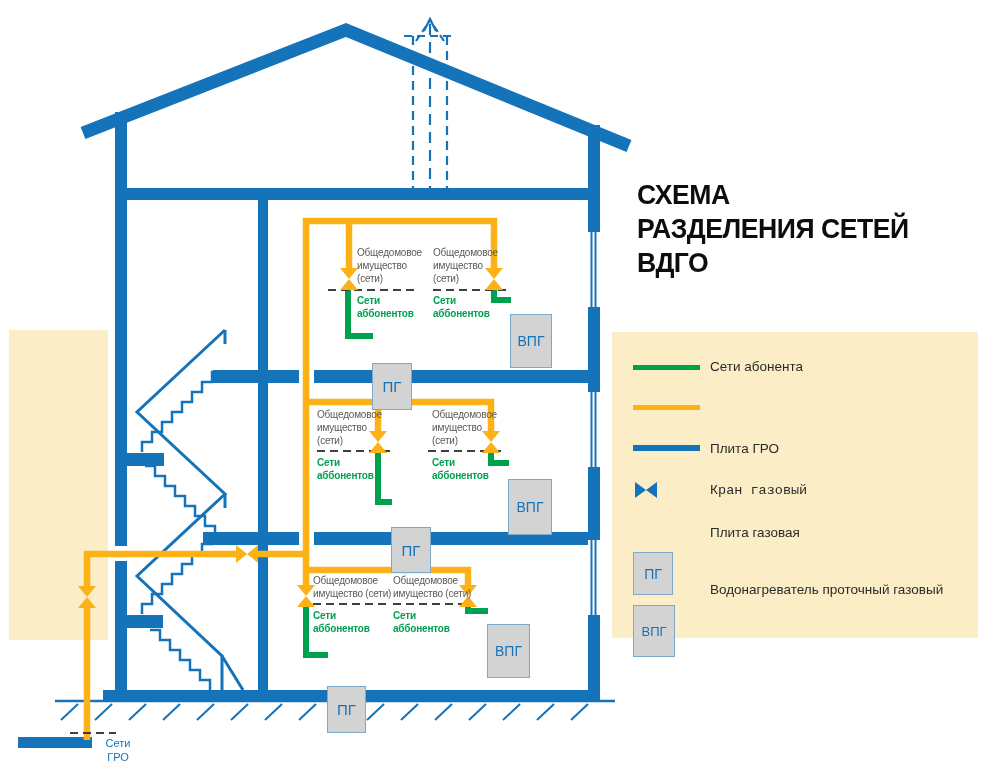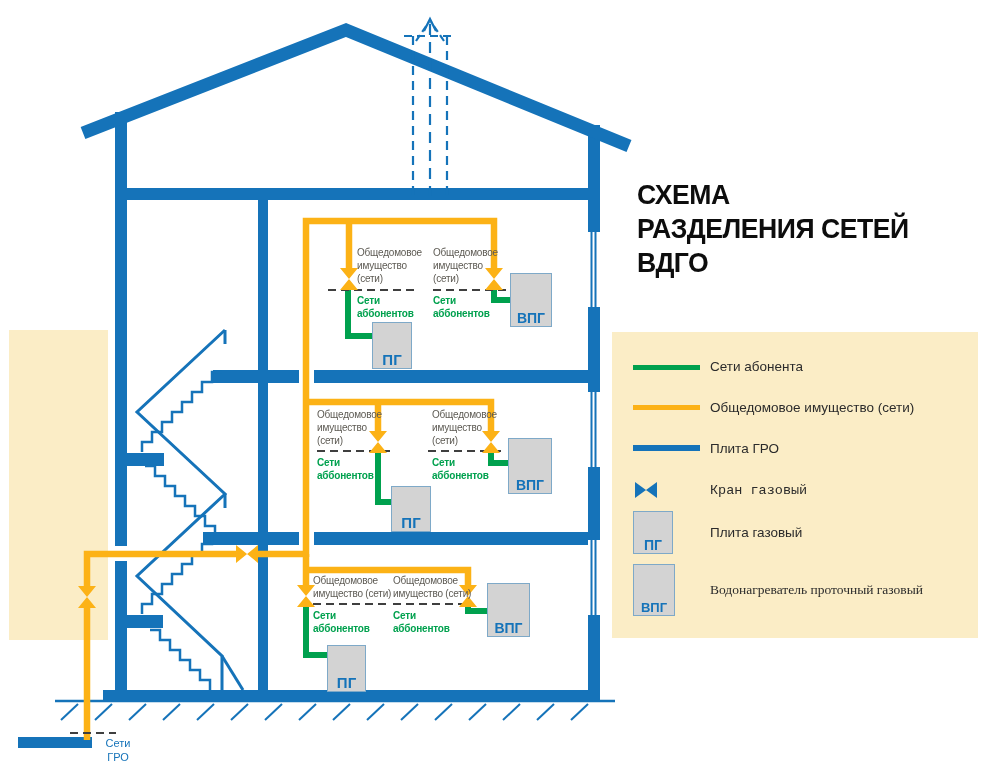--- a/index.html
+++ b/index.html
@@ -24,22 +24,22 @@
   .sep{stroke:var(--c-dash);stroke-width:2;stroke-dasharray:8 5;fill:none;}
   .flue{stroke:var(--c-blue);stroke-width:2.2;fill:none;}
   .title{position:absolute;left:637px;top:178px;z-index:4;color:var(--c-title);
          font-size:28px;font-weight:700;line-height:34px;letter-spacing:-0.5px;
          transform:scaleX(0.95);transform-origin:0 0;white-space:nowrap;}
   .lblgroup{position:absolute;z-index:4;white-space:nowrap;}
   .lbl-gray{color:var(--c-label_gray);font-size:10px;line-height:13px;letter-spacing:-0.2px;margin:0 0 9px 0;}
   .lbl-green{color:var(--c-green);font-size:10px;font-weight:700;line-height:13px;letter-spacing:-0.2px;}
   .appliance{position:absolute;z-index:3;background:var(--c-box_fill);
              border:1.5px solid var(--c-box_border);box-sizing:border-box;
-             display:flex;align-items:flex-end;justify-content:center;
-             color:var(--c-blue);font-weight:700;}
+             display:flex;align-items:center;justify-content:center;
+             color:var(--c-blue);font-weight:400;margin-top:41px;}
   .legend-row-label{position:absolute;left:98px;z-index:4;color:var(--c-text_dark);
                     font-size:13.5px;line-height:17px;white-space:nowrap;}
   .legend-line{position:absolute;left:21px;width:67px;}
   .gro-label{position:absolute;left:99px;top:736px;width:38px;z-index:4;text-align:center;
              color:var(--c-blue);font-size:11px;line-height:14px;font-weight:400;}
 </style>
 </head>
 <body>
 
 <div class="stage">
@@ -171,39 +171,38 @@
       <path class="yvalve" d="M78,586 L96,586 L78,608 L96,608 Z"></path>
       <path class="yvalve" d="M236,545 L236,563 L258,545 L258,563 Z"></path>
     </g>
   </svg>
 
   <div id="panel-legend" class="panel">
     <div class="legend-line" style="top:33px;height:5px;background:var(--c-green);"></div>
     <div class="legend-row-label" style="top:26px;">Сети абонента</div>
 
     <div class="legend-line" style="top:73px;height:5px;background:var(--c-yellow);"></div>
-    <div class="legend-row-label" style="top:67px;">Общедомовое имущество (сети)</div>
 
     <div class="legend-line" style="top:113px;height:6px;background:var(--c-blue);"></div>
     <div class="legend-row-label" style="top:108px;">Плита ГРО</div>
 
     <svg style="position:absolute;left:21px;top:149px;" width="26" height="18">
       <path class="bvalve" d="M2,1 L2,17 L24,1 L24,17 Z"></path>
     </svg>
     <div class="legend-row-label" style="top:150px;font-family:Liberation Mono, monospace;">Кран газовый</div>
 
     <div class="appliance" style="left:21px;top:179px;width:40px;height:43px;font-size:14px;">
       <span>ПГ</span>
     </div>
-    <div class="legend-row-label" style="top:192px;">Плита газовый</div>
+    <div class="legend-row-label" style="top:192px;">Плита газовая</div>
 
     <div class="appliance" style="left:21px;top:232px;width:42px;height:52px;font-size:13px;">
       <span>ВПГ</span>
     </div>
-    <div class="legend-row-label" style="top:249px;font-family:Liberation Serif, serif;">Водонагреватель проточный газовый</div>
+    <div class="legend-row-label" style="top:249px;">Водонагреватель проточный газовый</div>
   </div>
 
   <div class="title">
     <div>СХЕМА</div>
     <div>РАЗДЕЛЕНИЯ СЕТЕЙ</div>
     <div>ВДГО</div>
   </div>
 
   <div class="appliance" style="left:372px;top:322px;width:40px;height:47px;font-size:15px;">
       <span>ПГ</span>

